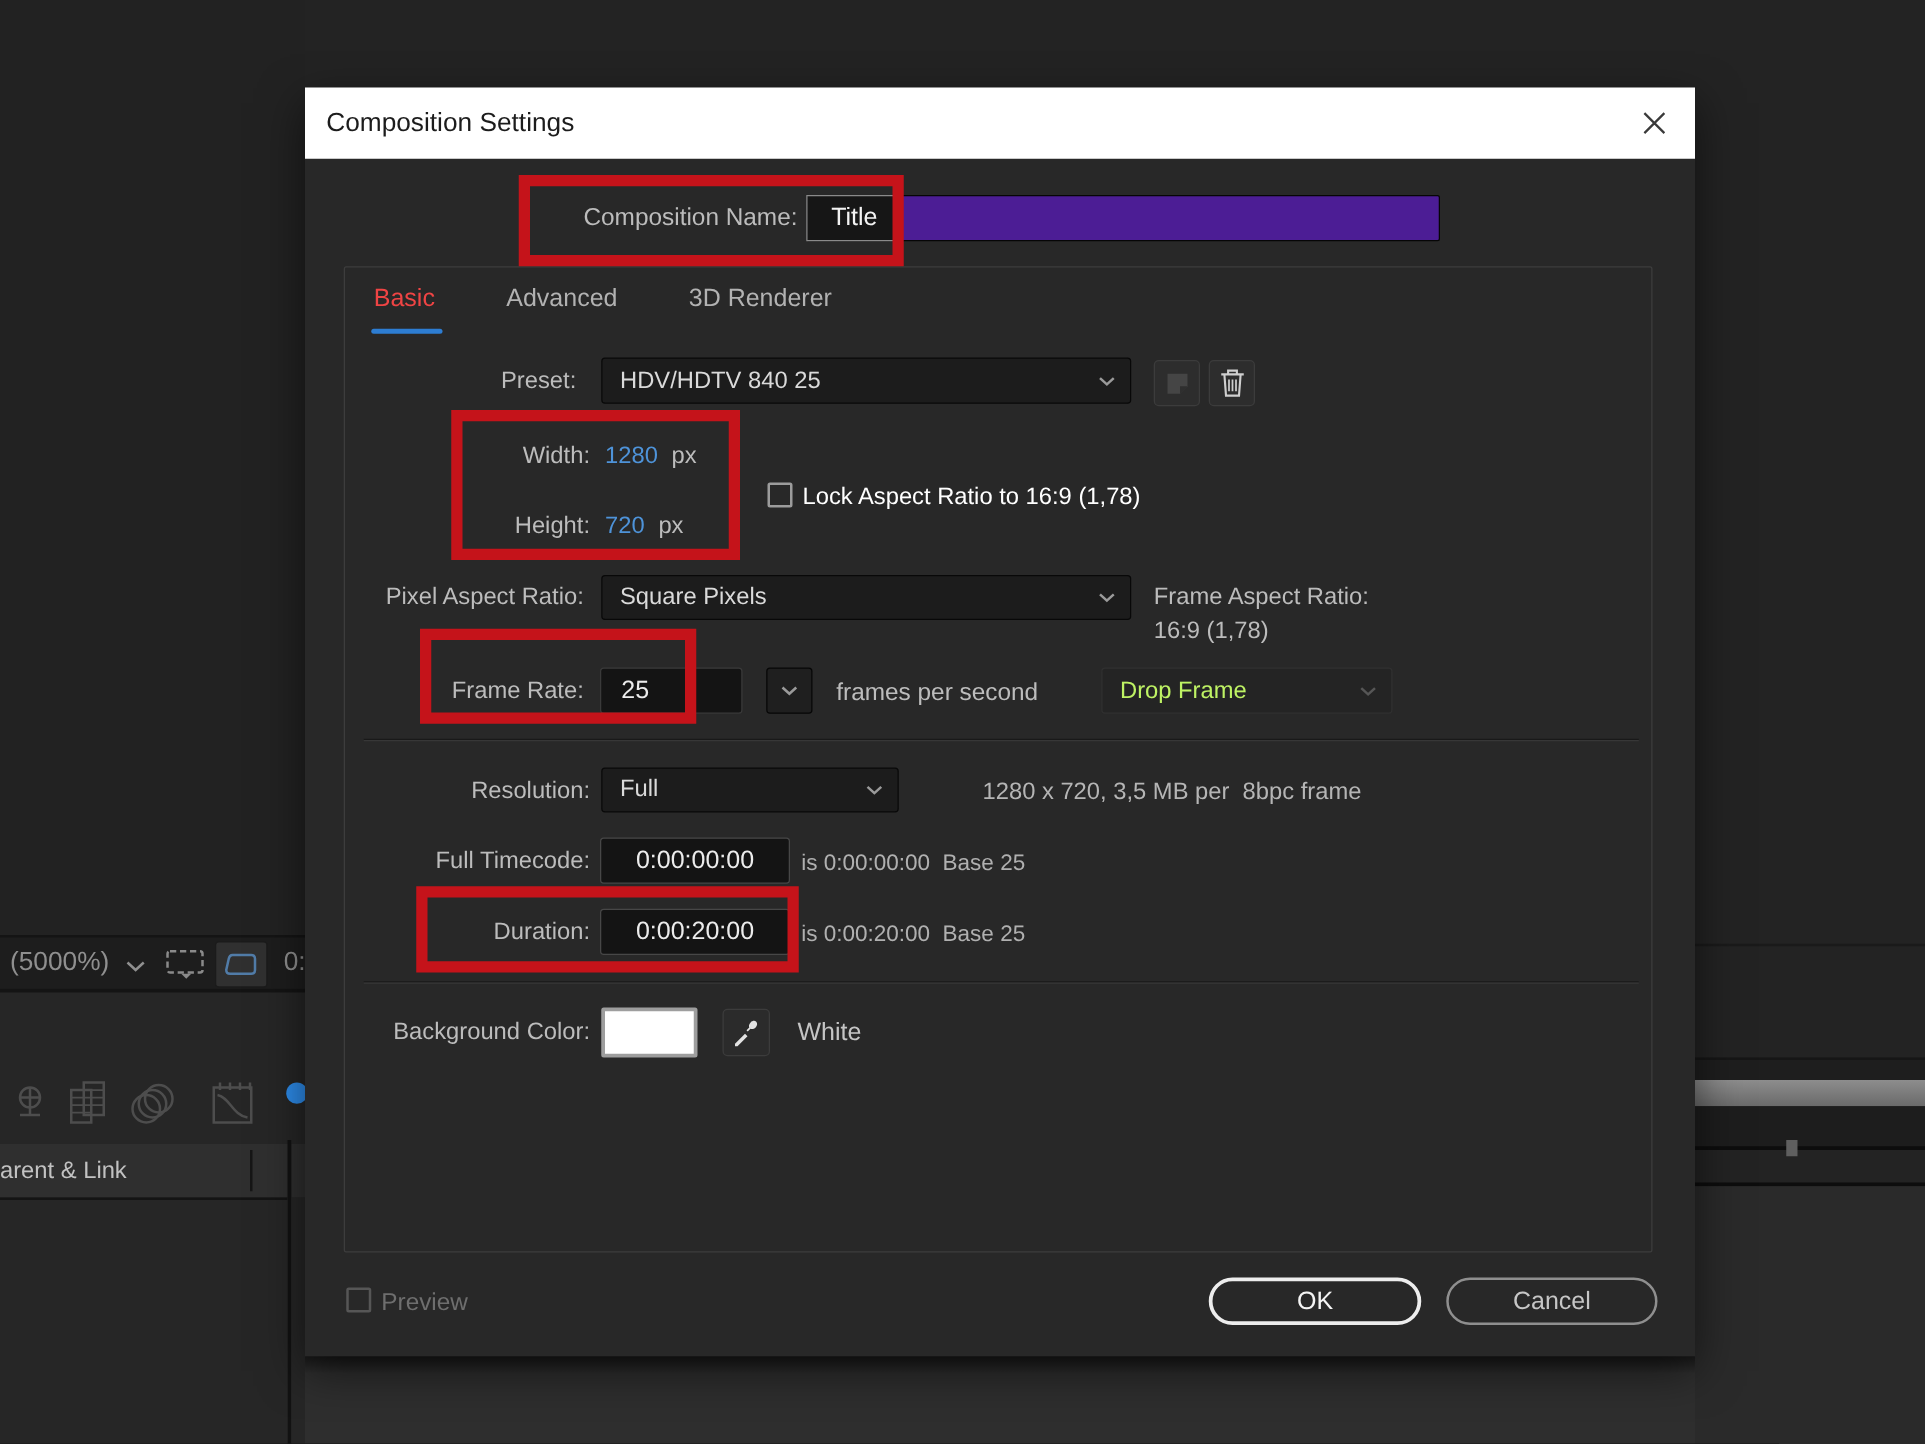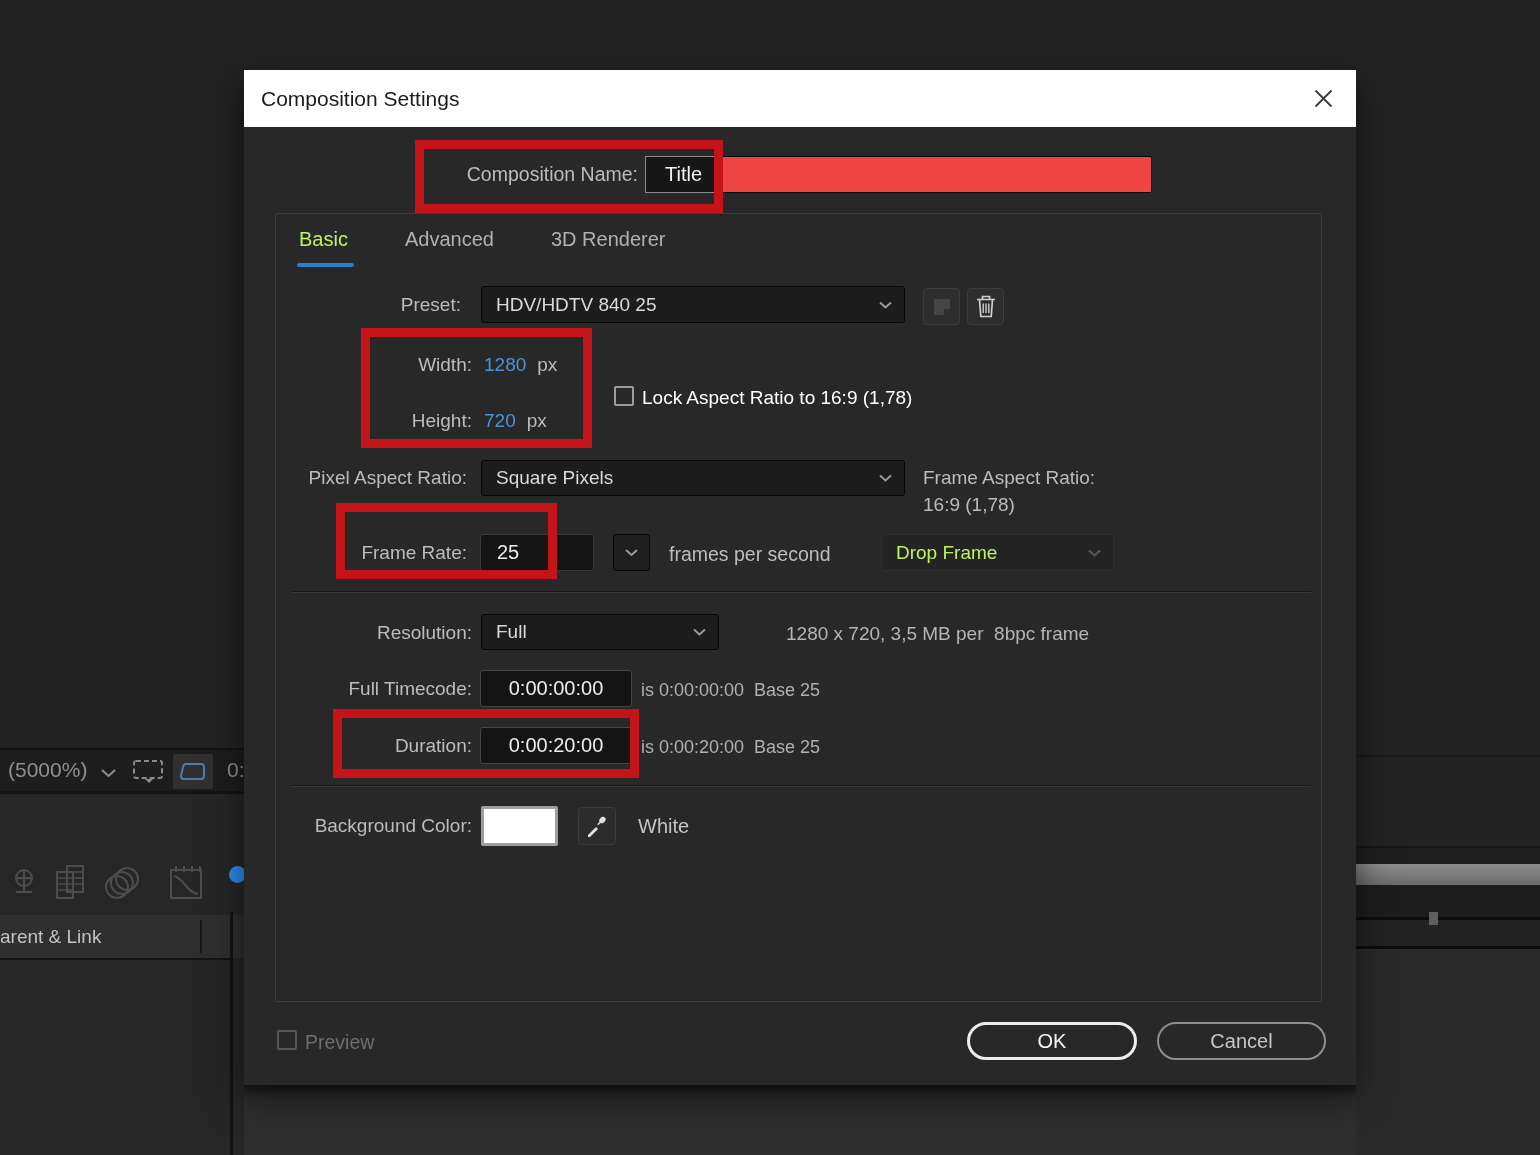--- a/index.html
+++ b/index.html
@@ -42,21 +42,21 @@
   .dialog {
     position:absolute; left:244px; top:70px; width:1112px; height:1015px;
     background:#282828; box-shadow:0 12px 34px rgba(0,0,0,.55); z-index:10;
   }
   .titlebar { position:absolute; left:0; top:0; width:1112px; height:57px; background:#ffffff;
               display:flex; align-items:center; padding-left:17px; }
   .titlebar span { font-size:21px; color:#1c1c1c; }
   .gbox { position:absolute; left:31px; top:143px; width:1047px; height:789px;
           border:1px solid #3d3d3d; border-radius:2px; }
   .tab { position:absolute; top:14px; font-size:20px; color:#b2b2b2; }
-  .tab.active { color:#bef264; }
+  .tab.active { color:#ef4444; }
   .tabline { position:absolute; left:21px; top:49px; width:57px; height:4px; background:#2d7dd2; border-radius:2px; }
   .swatch { position:absolute; left:205px; top:592px; width:77px; height:40px;
             background:#ffffff; border:3px solid #9e9e9e; border-radius:2px; }
   .vrow { display:flex; align-items:center; gap:11px; position:absolute; font-size:19px; }
 </style>
 </head>
 <body>
 
 <div id="screen">
 
@@ -128,21 +128,21 @@
   <div class="dialog">
 
     <div class="titlebar">
       <span>Composition Settings</span>
     </div>
     <svg style="position:absolute;right:21px;top:17px;" width="23" height="23" viewBox="0 0 23 23">
       <path d="M3.5 3.5l16 16M19.5 3.5l-16 16" stroke="#3a3a3a" stroke-width="1.8"></path>
       </svg>
 
     <div class="lbl" style="left:0;top:93px;width:394px;font-size:19.5px;">Composition Name:</div>
-    <div class="abs" style="left:401px;top:86px;width:507px;height:37px;background:#ef4444;border:1px solid #060606;border-radius:2px;">
+    <div class="abs" style="left:401px;top:86px;width:507px;height:37px;background:#4c1d95;border:1px solid #060606;border-radius:2px;">
       <span style="position:absolute;left:-1px;top:-1px;width:77px;height:37px;border:1px solid #8a8a8a;background:#161616;display:flex;align-items:center;justify-content:center;">
         <span style="font-size:20px;color:#f2f2f2;">Title</span>
       </span>
     </div>
 
     <div class="gbox">
 
       <span class="tab active" style="left:23px;">Basic</span>
       <span class="tabline"></span>
       <span class="tab" style="left:129px;">Advanced</span>

